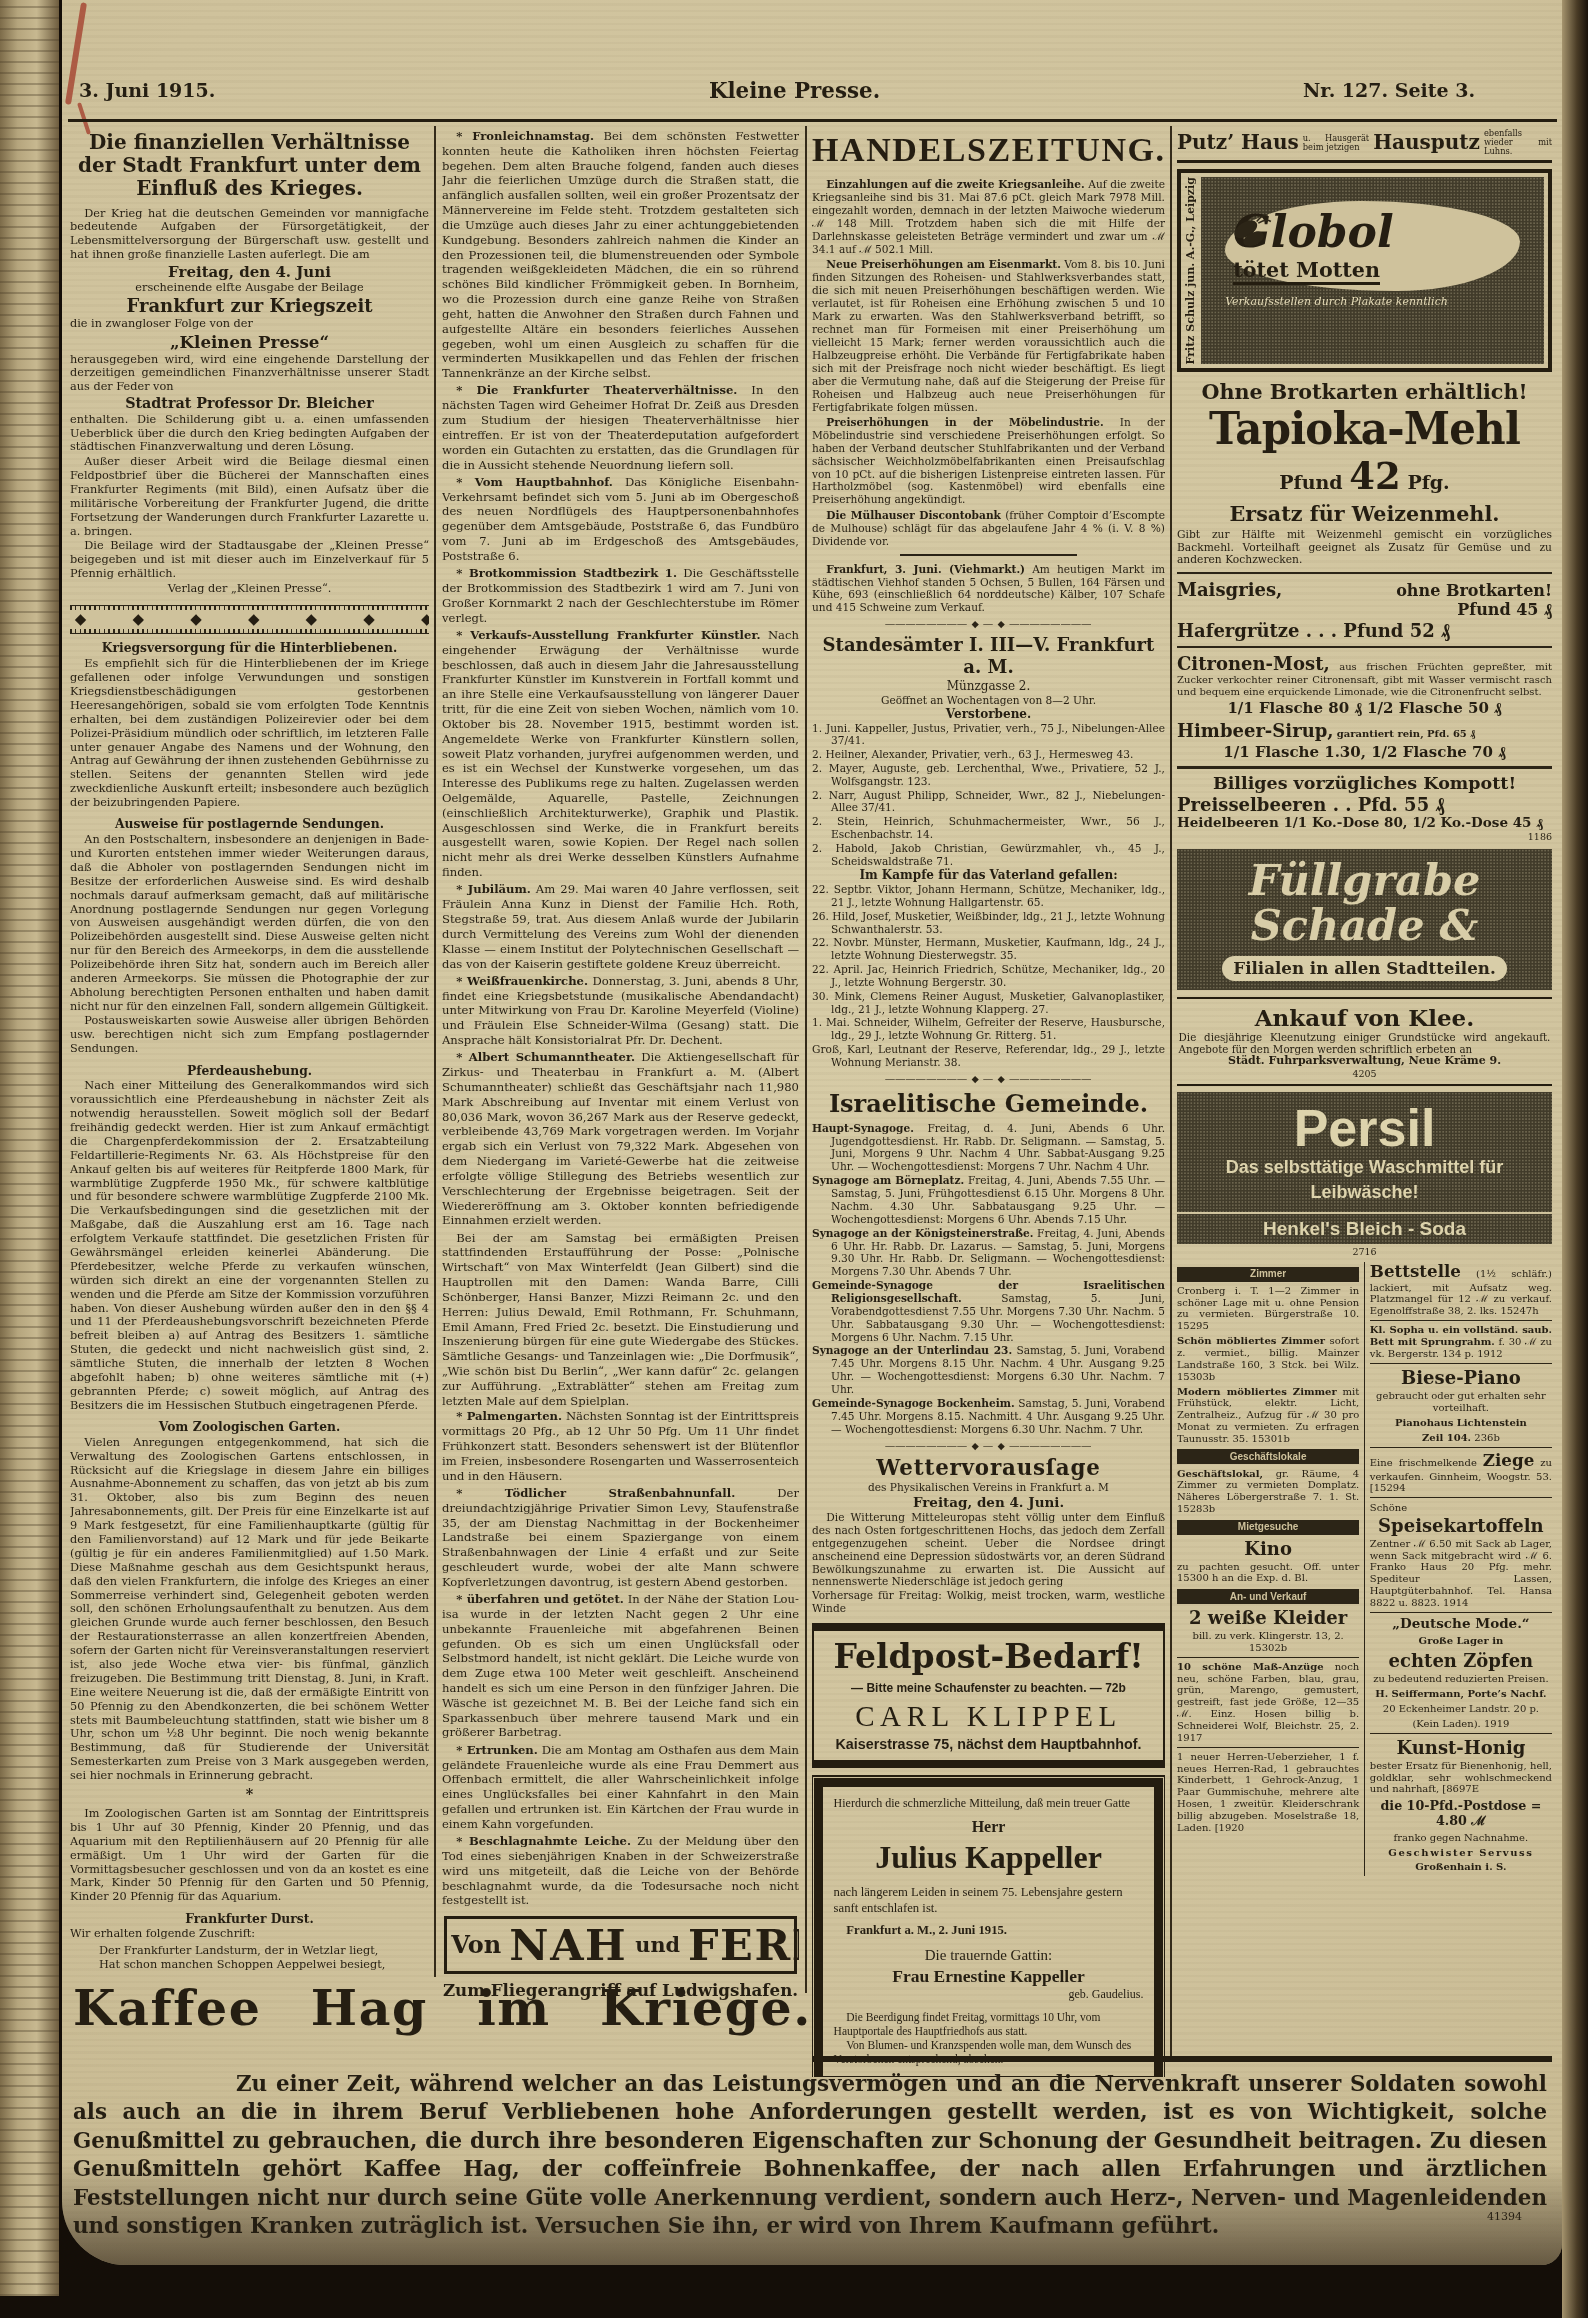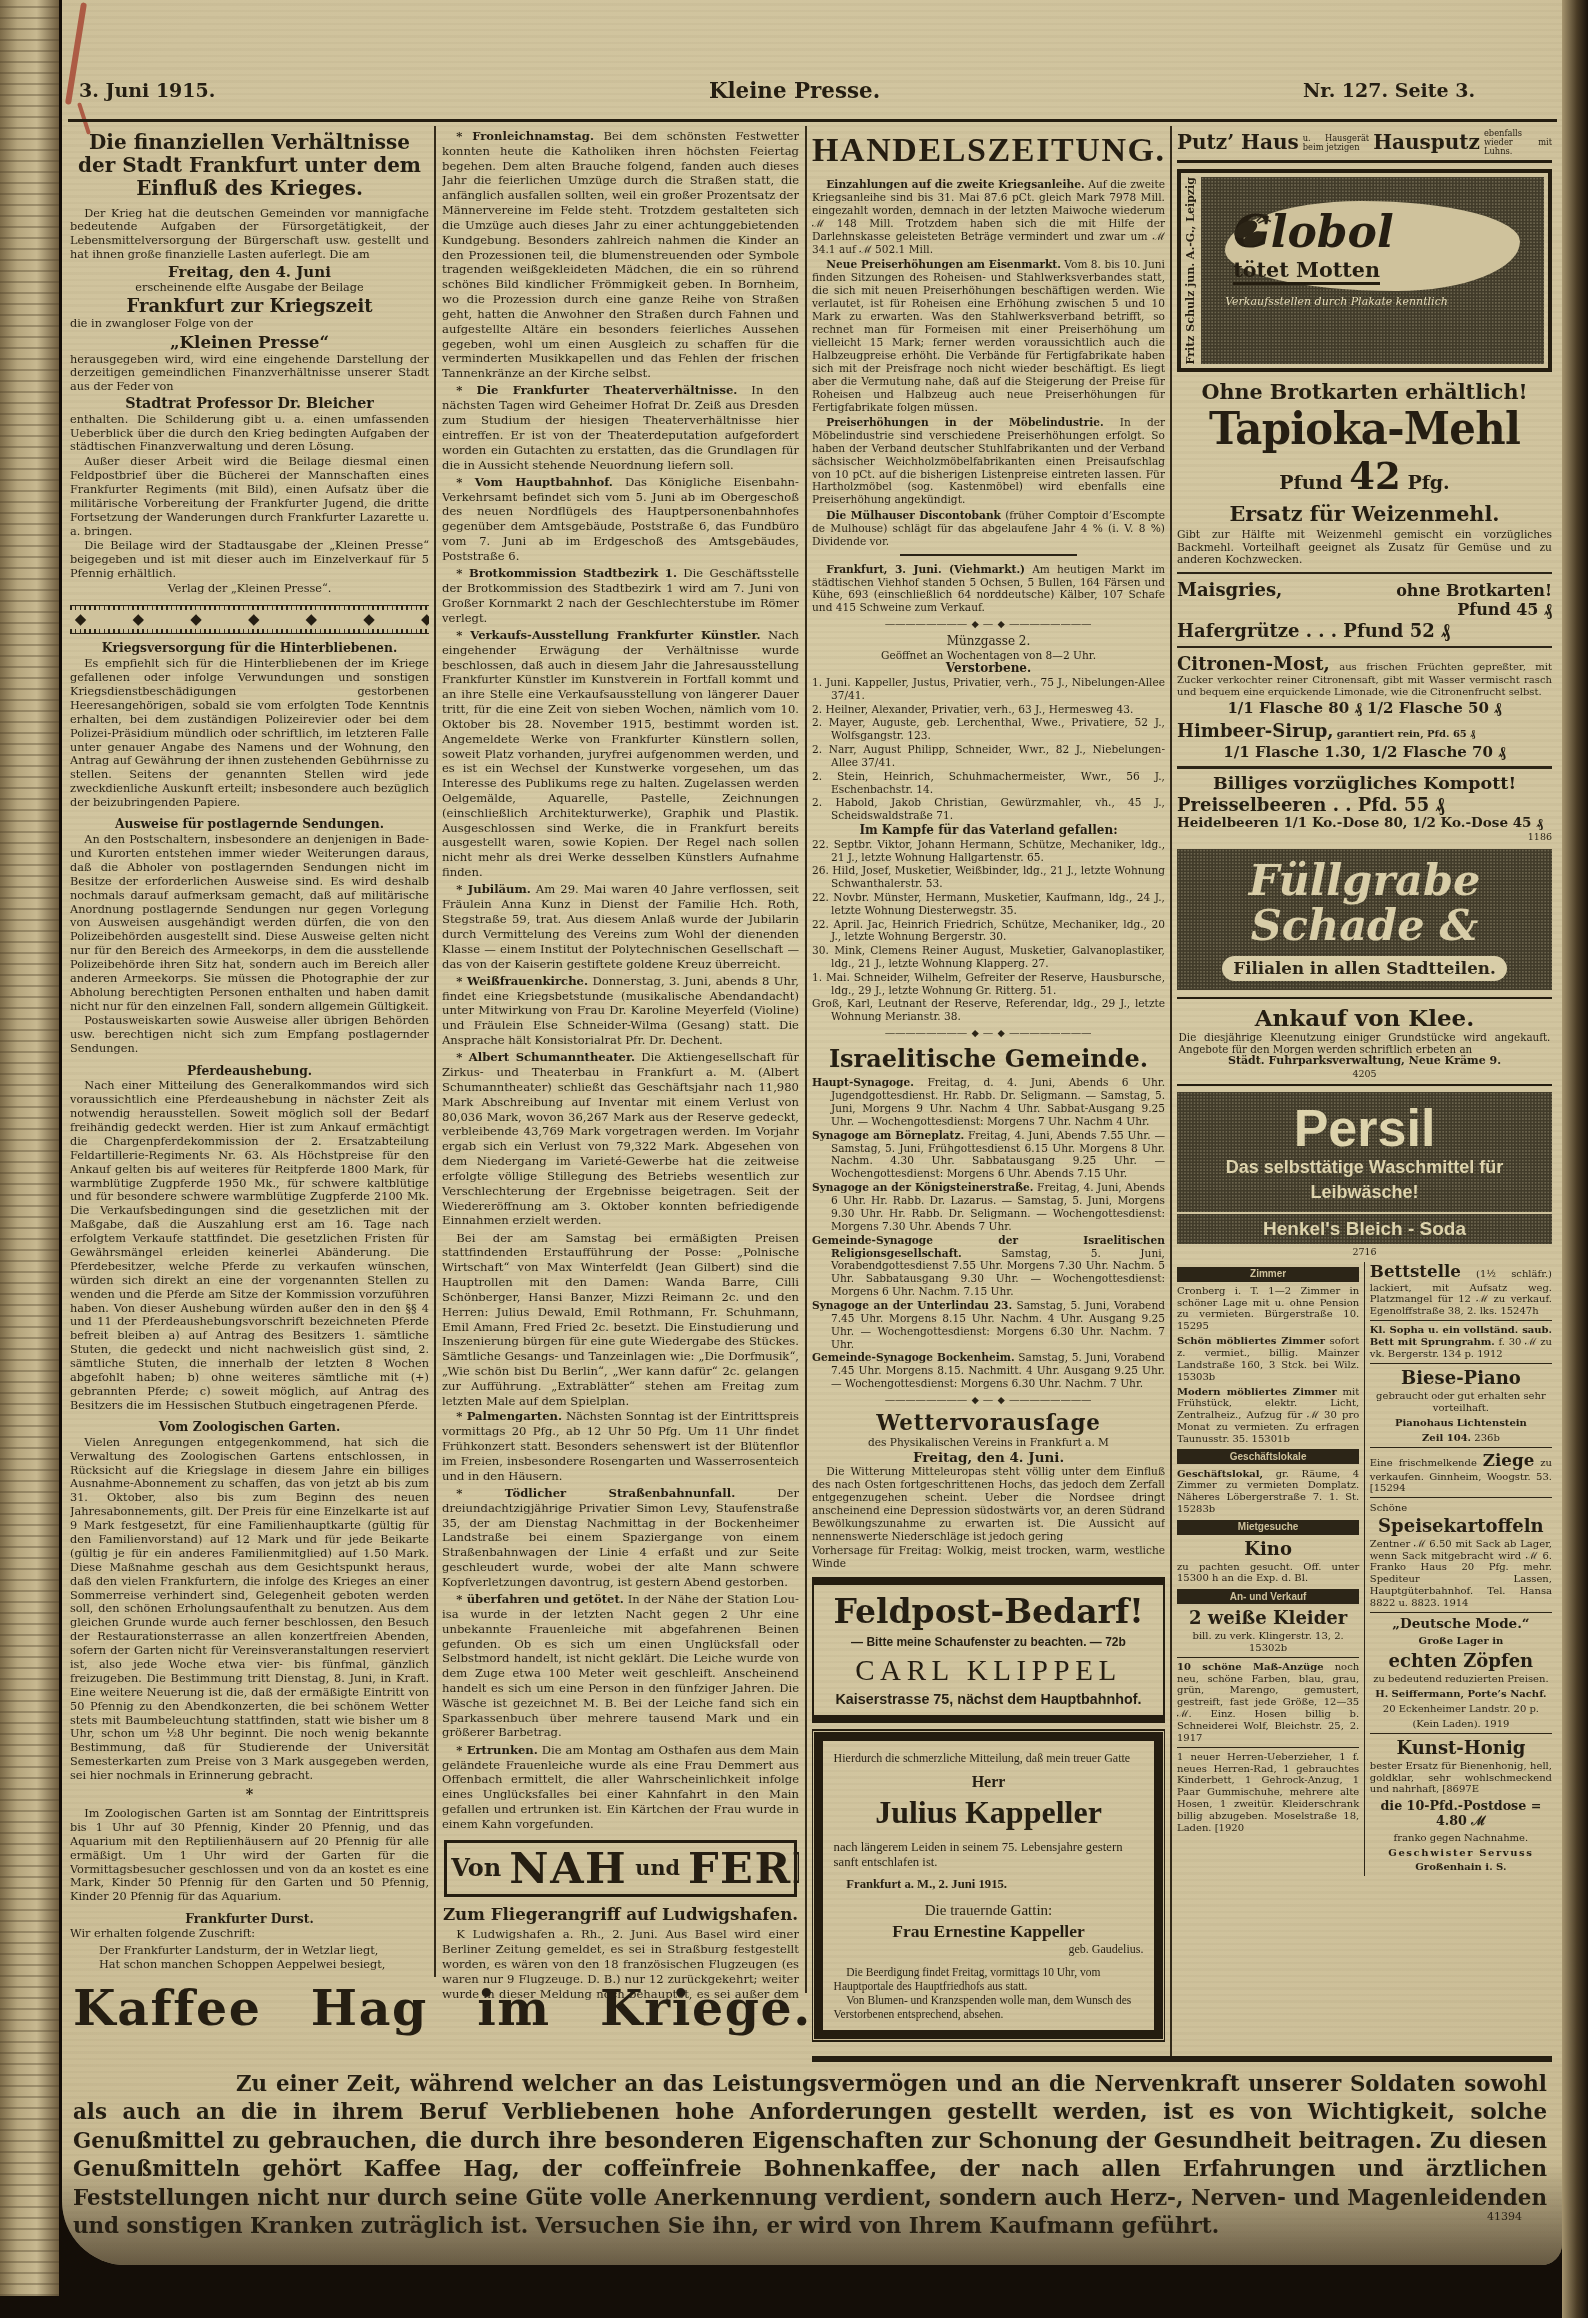--- a/index.html
+++ b/index.html
@@ -217,20 +217,21 @@
     <p class="brief"><b>* Brotkommission Stadtbezirk 1.</b> <span>Die Geschäftsstelle der Brotkommission des Stadtbezirk 1 wird am 7. Juni von Großer Kornmarkt 2 nach der Geschlechterstube im Römer verlegt.</span></p>
     <p class="brief"><b>* Verkaufs-Ausstellung Frankfurter Künstler.</b> <span>Nach eingehender Erwägung der Verhältnisse wurde beschlossen, daß auch in diesem Jahr die Jahresausstellung Frankfurter Künstler im Kunstverein in Fortfall kommt und an ihre Stelle eine Verkaufsausstellung von längerer Dauer tritt, für die eine Zeit von sieben Wochen, nämlich vom 10. Oktober bis 28. November 1915, bestimmt worden ist. Angemeldete Werke von Frankfurter Künstlern sollen, soweit Platz vorhanden, juryfrei aufgenommen werden, und es ist ein Wechsel der Kunstwerke vorgesehen, um das Interesse des Publikums rege zu halten. Zugelassen werden Oelgemälde, Aquarelle, Pastelle, Zeichnungen (einschließlich Architekturwerke), Graphik und Plastik. Ausgeschlossen sind Werke, die in Frankfurt bereits ausgestellt waren, sowie Kopien. Der Regel nach sollen nicht mehr als drei Werke desselben Künstlers Aufnahme finden.</span></p>
     <p class="brief"><b>* Jubiläum.</b> <span>Am 29. Mai waren 40 Jahre verflossen, seit Fräulein Anna Kunz in Dienst der Familie Hch. Roth, Stegstraße 59, trat. Aus diesem Anlaß wurde der Jubilarin durch Vermittelung des Vereins zum Wohl der dienenden Klasse — einem Institut der Polytechnischen Gesellschaft — das von der Kaiserin gestiftete goldene Kreuz überreicht.</span></p>
     <p class="brief"><b>* Weißfrauenkirche.</b> <span>Donnerstag, 3. Juni, abends 8 Uhr, findet eine Kriegsbetstunde (musikalische Abendandacht) unter Mitwirkung von Frau Dr. Karoline Meyerfeld (Violine) und Fräulein Else Schneider-Wilma (Gesang) statt. Die Ansprache hält Konsistorialrat Pfr. Dr. Dechent.</span></p>
     <p class="brief"><b>* Albert Schumanntheater.</b> <span>Die Aktiengesellschaft für Zirkus- und Theaterbau in Frankfurt a. M. (Albert Schumanntheater) schließt das Geschäftsjahr nach 11,980 Mark Abschreibung auf Inventar mit einem Verlust von 80,036 Mark, wovon 36,267 Mark aus der Reserve gedeckt, verbleibende 43,769 Mark vorgetragen werden. Im Vorjahr ergab sich ein Verlust von 79,322 Mark. Abgesehen von dem Niedergang im Varieté-Gewerbe hat die zeitweise erfolgte völlige Stillegung des Betriebs wesentlich zur Verschlechterung der Ergebnisse beigetragen. Seit der Wiedereröffnung am 3. Oktober konnten befriedigende Einnahmen erzielt werden.</span></p>
     <p class="p">Bei der am Samstag bei ermäßigten Preisen stattfindenden Erstaufführung der Posse: „Polnische Wirtschaft“ von Max Winterfeldt (Jean Gilbert) sind die Hauptrollen mit den Damen: Wanda Barre, Cilli Schönberger, Hansi Banzer, Mizzi Reimann 2c. und den Herren: Julius Dewald, Emil Rothmann, Fr. Schuhmann, Emil Amann, Fred Fried 2c. besetzt. Die Einstudierung und Inszenierung bürgen für eine gute Wiedergabe des Stückes. Sämtliche Gesangs- und Tanzeinlagen wie: „Die Dorfmusik“, „Wie schön bist Du Berlin“, „Wer kann dafür“ 2c. gelangen zur Aufführung. „Extrablätter“ stehen am Freitag zum letzten Male auf dem Spielplan.</p>
     <p class="brief"><b>* Palmengarten.</b> <span>Nächsten Sonntag ist der Eintrittspreis vormittags 20 Pfg., ab 12 Uhr 50 Pfg. Um 11 Uhr findet Frühkonzert statt. Besonders sehenswert ist der Blütenflor im Freien, insbesondere Rosengarten und Wasserrosenteich und in den Häusern.</span></p>
     <p class="brief"><b>* Tödlicher Straßenbahnunfall.</b> <span>Der dreiundachtzigjährige Privatier Simon Levy, Staufenstraße 35, der am Dienstag Nachmittag in der Bockenheimer Landstraße bei einem Spaziergange von einem Straßenbahnwagen der Linie 4 erfaßt und zur Seite geschleudert wurde, wobei der alte Mann schwere Kopfverletzungen davontrug, ist gestern Abend gestorben.</span></p>
     <p class="brief"><b>* überfahren und getötet.</b> <span>In der Nähe der Station Lou­isa wurde in der letzten Nacht gegen 2 Uhr eine unbekannte Frauenleiche mit abgefahrenen Beinen gefunden. Ob es sich um einen Unglücksfall oder Selbstmord handelt, ist nicht geklärt. Die Leiche wurde von dem Zuge etwa 100 Meter weit geschleift. Anscheinend handelt es sich um eine Person in den fünfziger Jahren. Die Wäsche ist gezeichnet M. B. Bei der Leiche fand sich ein Sparkassenbuch über mehrere tausend Mark und ein größerer Barbetrag.</span></p>
     <p class="brief"><b>* Ertrunken.</b> <span>Die am Montag am Osthafen aus dem Main geländete Frauenleiche wurde als eine Frau Demmert aus Offenbach ermittelt, die aller Wahrscheinlichkeit infolge eines Unglücksfalles bei einer Kahnfahrt in den Main gefallen und ertrunken ist. Ein Kärtchen der Frau wurde in einem Kahn vorgefunden.</span></p>
+    <p class="brief"><b>* Beschlagnahmte Leiche.</b> <span>Zu der Meldung über den Tod eines siebenjährigen Knaben in der Schweizerstraße wird uns mitgeteilt, daß die Leiche von der Behörde beschlagnahmt wurde, da die Todesursache noch nicht festgestellt ist.</span></p>
     <div class="nfbox">
       <span>
           <svg width="35" height="37" viewBox="0 0 44 46">
             <g fill="#241d10">
               <path d="M4 2 L26 6 L24 16 L2 12 Z"></path>
               <path d="M12 16 L30 20 L28 30 L10 26 Z"></path>
               <rect x="18" y="30" width="4" height="12"></rect>
               <rect x="10" y="42" width="20" height="3"></rect>
             </g>
           </svg>
@@ -248,20 +249,21 @@
   <div id="col3" class="col">
     <h2 class="hz">HANDELSZEITUNG.</h2>
     <p class="brief"><b>Einzahlungen auf die zweite Kriegsanleihe.</b> <span>Auf die zweite Kriegsanleihe sind bis 31. Mai 87.6 pCt. gleich Mark 7978 Mill. eingezahlt worden, demnach in der letzten Maiwoche wiederum ℳ 148 Mill. Trotzdem haben sich die mit Hilfe der Darlehnskasse geleisteten Beträge vermindert und zwar um ℳ 34.1 auf ℳ 502.1 Mill.</span></p>
     <p class="brief"><b>Neue Preiserhöhungen am Eisenmarkt.</b> <span>Vom 8. bis 10. Juni finden Sitzungen des Roheisen- und Stahlwerksverbandes statt, die sich mit neuen Preiserhöhungen beschäftigen werden. Wie verlautet, ist für Roheisen eine Erhöhung zwischen 5 und 10 Mark zu erwarten. Was den Stahlwerksverband betrifft, so rechnet man für Formeisen mit einer Preiserhöhung um vielleicht 15 Mark; ferner werden voraussichtlich auch die Halbzeugpreise erhöht. Die Verbände für Fertigfabrikate haben sich mit der Preisfrage noch nicht wieder beschäftigt. Es liegt aber die Vermutung nahe, daß auf die Steigerung der Preise für Roheisen und Halbzeug auch neue Preiserhöhungen für Fertigfabrikate folgen müssen.</span></p>
     <p class="brief"><b>Preiserhöhungen in der Möbelindustrie.</b> <span>In der Möbelindustrie sind verschiedene Preiserhöhungen erfolgt. So haben der Verband deutscher Stuhlfabrikanten und der Verband sächsischer Weichholzmöbelfabrikanten einen Preisaufschlag von 10 pCt. auf die bisherigen Listenpreise eintreten lassen. Für Hartholzmöbel (sog. Kastenmöbel) wird ebenfalls eine Preiserhöhung angekündigt.</span></p>
     <p class="brief"><b>Die Mülhauser Discontobank</b> <span>(früher Comptoir d’Escompte de Mulhouse) schlägt für das abgelaufene Jahr 4 % (i. V. 8 %) Dividende vor.</span></p>
     <div class="rule-s"></div>
     <p class="brief"><b>Frankfurt, 3. Juni. (Viehmarkt.)</b> <span>Am heutigen Markt im städtischen Viehhof standen 5 Ochsen, 5 Bullen, 164 Färsen und Kühe, 693 (einschließlich 64 norddeutsche) Kälber, 107 Schafe und 415 Schweine zum Verkauf.</span></p>
     <p class="orn">―――――――― ◆ ― ◆ ――――――――</p>
     <div>
+      <p class="sa-title">Standesämter I. III—V. Frankfurt a. M.</p>
       <p class="cen fs15">Münzgasse 2.</p>
       <p class="cen">Geöffnet an Wochentagen von 8—2 Uhr.</p>
       <p class="cen bld fs15">Verstorbene.</p>
       <p class="hang">1. Juni. Kappeller, Justus, Privatier, verh., 75 J., Nibelungen-Allee 37/41.</p>
       <p class="hang">2. Heilner, Alexander, Privatier, verh., 63 J., Hermesweg 43.</p>
       <p class="hang">2. Mayer, Auguste, geb. Lerchenthal, Wwe., Privatiere, 52 J., Wolfsgangstr. 123.</p>
       <p class="hang">2. Narr, August Philipp, Schneider, Wwr., 82 J., Niebelungen-Allee 37/41.</p>
       <p class="hang">2. Stein, Heinrich, Schuhmachermeister, Wwr., 56 J., Eschenbachstr. 14.</p>
       <p class="hang">2. Habold, Jakob Christian, Gewürzmahler, vh., 45 J., Scheidswaldstraße 71.</p>
       <p class="cen bld fs15">Im Kampfe für das Vaterland gefallen:</p>

